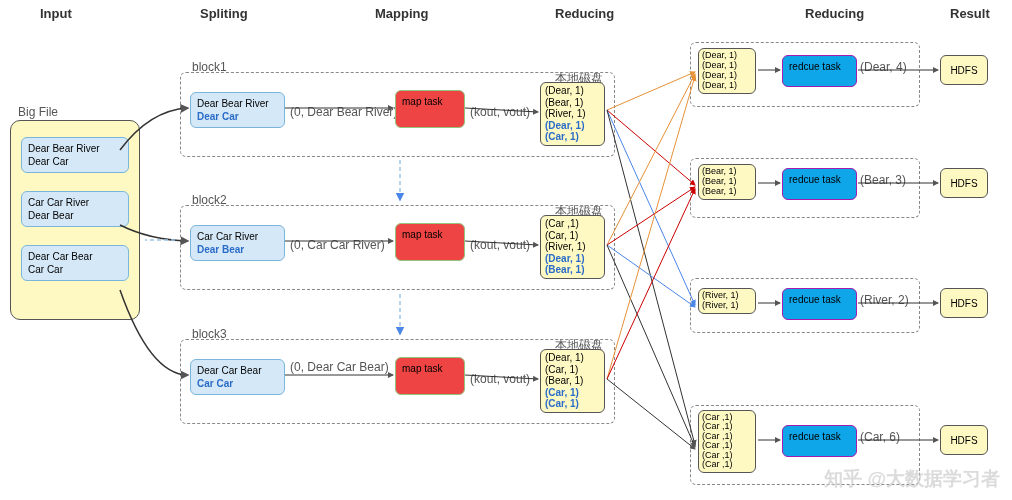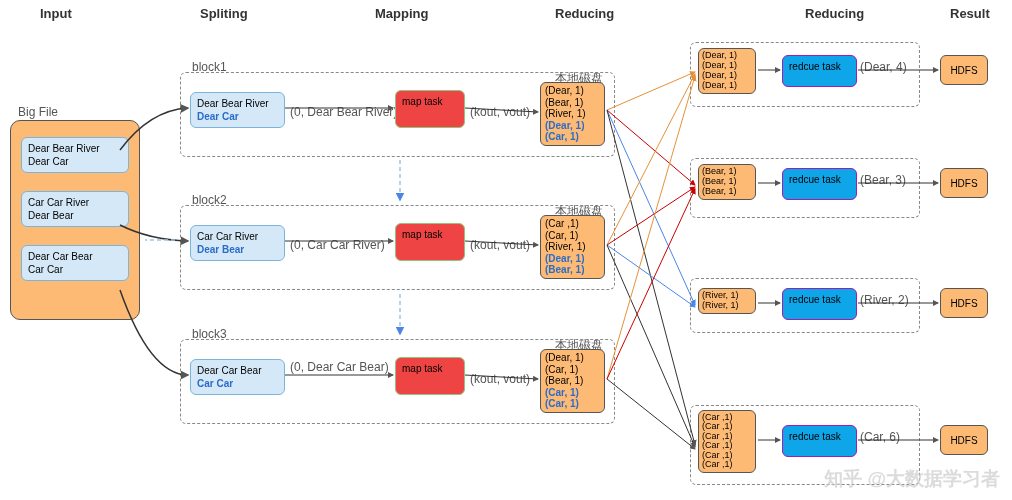--- a/index.html
+++ b/index.html
@@ -4,21 +4,21 @@
 <style>
 *{box-sizing:border-box;margin:0;padding:0}
 body{font-family:Arial,sans-serif;font-size:10px;background:#fff;position:relative;width:1012px;height:500px;overflow:hidden}
 .stage-label{position:absolute;font-weight:bold;font-size:13px;color:#333}
 .box{position:absolute;border-radius:6px;padding:4px 6px;font-size:10px;line-height:1.3}
 .dashed{border:1.5px dashed #888}
 .solid{border:1px solid #555}
 .blue-box{background:#d5e8f7;border:1px solid #7bb5db}
 .green-box{background:#ef4444;border:1px solid #93c47d}
 .red-box{background:#0ea5e9;border:1px solid #a21caf}
-.white-box{background:#fdba74}
+.white-box{background:#fef9c3}
 .small-label{position:absolute;font-size:12px;color:#555}
 .blue-text{color:#2a6cc8;font-weight:bold}
 .watermark{position:absolute;bottom:8px;right:12px;font-size:19px;color:#ccc;font-weight:bold;opacity:0.7}
 svg{position:absolute;top:0;left:0;pointer-events:none}
 </style>
 </head>
 <body>
 
 <div class="stage-label" style="left:40px;top:6px">Input</div>
 <div class="stage-label" style="left:200px;top:6px">Spliting</div>

